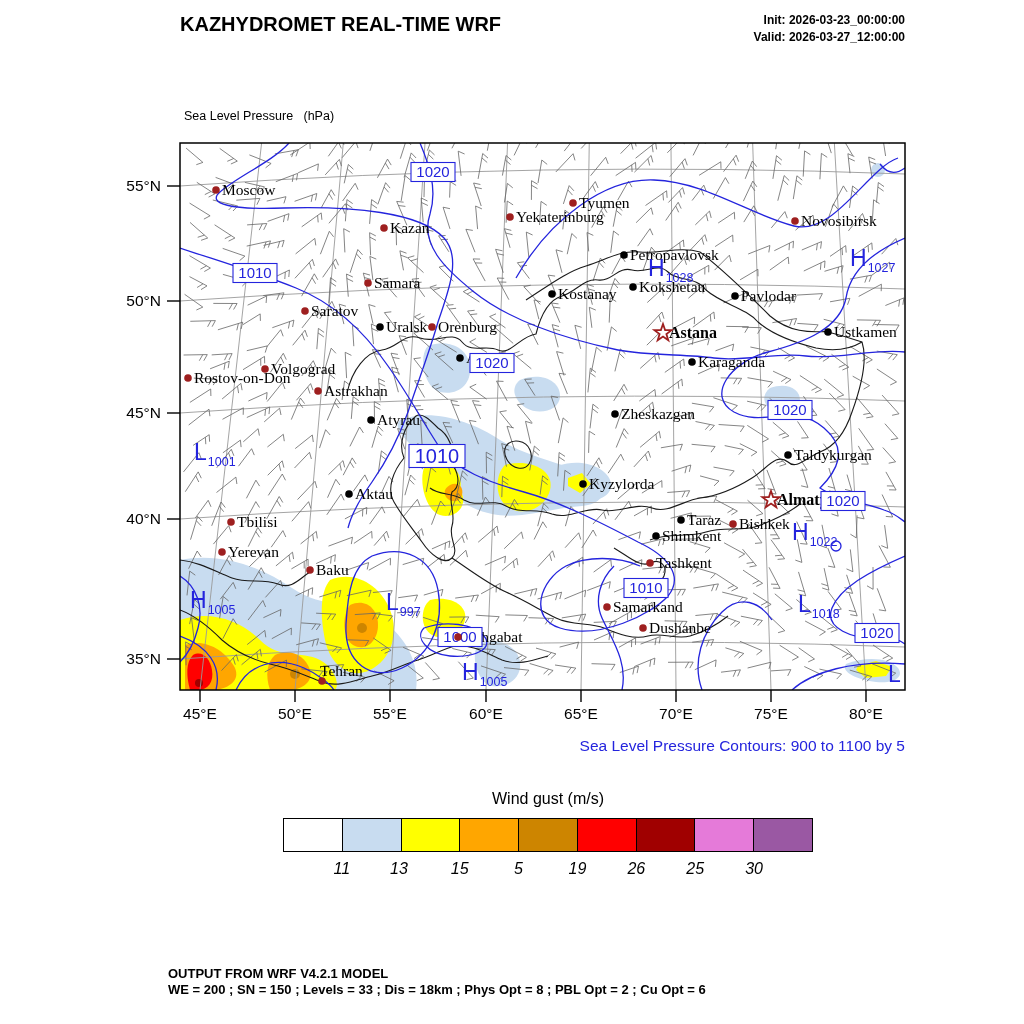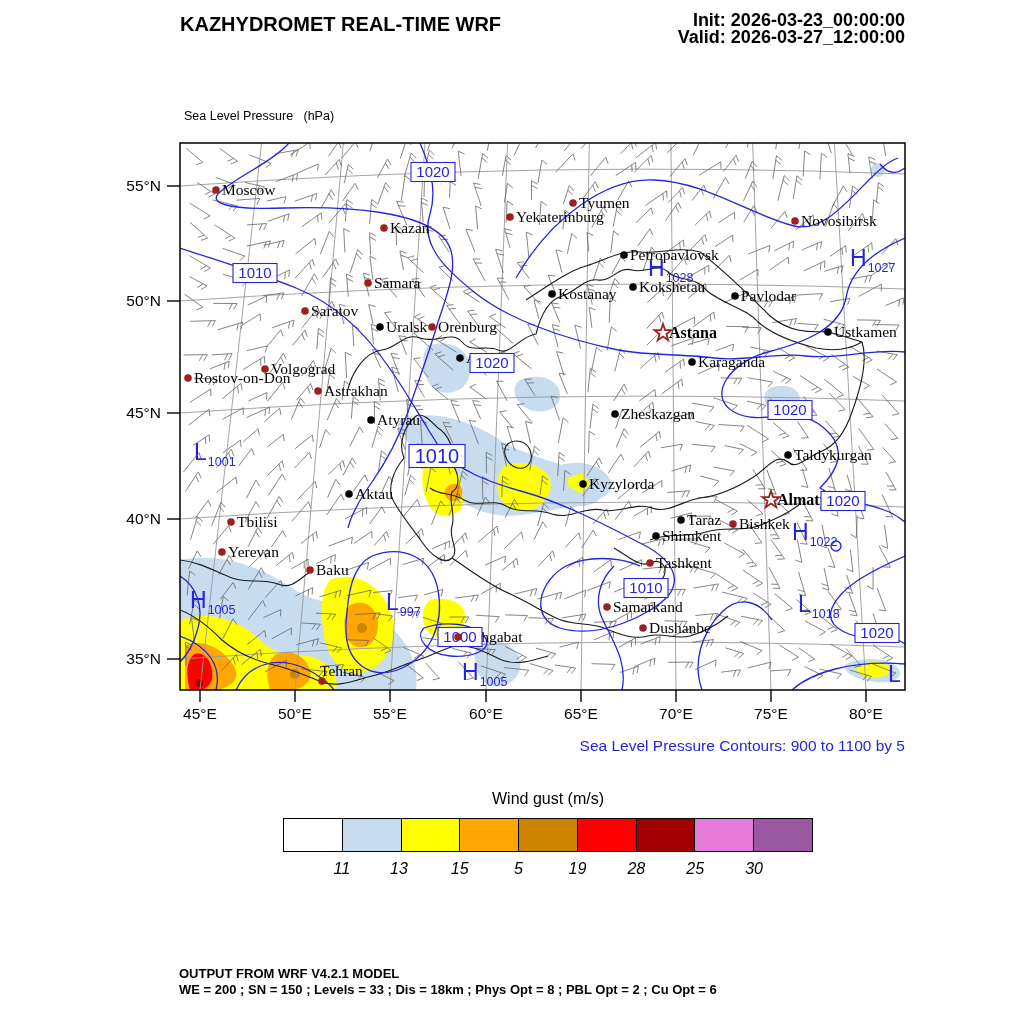--- a/index.html
+++ b/index.html
@@ -1,28 +1,28 @@
 <!DOCTYPE html>
 <html><head>
 <meta charset="utf-8">
 <style>
   html,body{margin:0;padding:0;width:1024px;height:1024px;background:#fff;overflow:hidden;
             font-family:"Liberation Sans",sans-serif;position:relative;}
   .hdr-title{position:absolute;left:180px;top:13px;font-size:20px;font-weight:bold;color:#000000;}
-  .hdr-times{position:absolute;right:119px;top:12px;text-align:right;font-size:18px;font-weight:bold;line-height:17px;color:#000;}
+  .hdr-times{position:absolute;right:119px;top:12px;text-align:right;font-size:12px;font-weight:bold;line-height:17px;color:#000;}
   .legend{position:absolute;left:184px;top:78px;font-size:12.5px;line-height:15.5px;color:#000;white-space:pre;}
   #map-svg{position:absolute;left:0;top:0;}
   .cb-title{position:absolute;left:283px;top:790px;width:530px;text-align:center;font-size:16px;color:#000;}
   #colorbar{position:absolute;left:283px;top:818px;width:530px;height:34px;display:flex;
             border:1px solid #000;box-sizing:border-box;}
   #colorbar .cell{flex:1 1 auto;border-right:1px solid #000;}
   #colorbar .cell:last-child{border-right:none;}
   #cb-labels{position:absolute;left:283px;top:860px;width:530px;height:22px;font-size:16px;color:#000;}
   #cb-labels span{position:absolute;width:34px;text-align:center;font-style:italic;}
-  .footer{position:absolute;left:179px;top:966px;font-size:13px;font-weight:bold;line-height:16px;color:#000;}
+  .footer{position:absolute;left:168px;top:966px;font-size:13px;font-weight:bold;line-height:16px;color:#000;}
   svg text{user-select:none;}
   .city-label{font-family:"Liberation Serif",serif;font-size:15.5px;fill:#000;}
   .city-label.b{font-weight:bold;font-size:16px;}
 </style>
 </head>
 <body>
 
 <div class="hdr-title">KAZHYDROMET REAL-TIME WRF</div>
 <div class="hdr-times">
   <div>Init: 2026-03-23_00:00:00</div>
@@ -894,21 +894,21 @@
     <div class="cell" style="background: rgb(160, 0, 0);"></div>
     <div class="cell" style="background: rgb(229, 122, 217);"></div>
     <div class="cell" style="background: rgb(154, 88, 163);"></div>
   </div>
 <div id="cb-labels">
     <span style="left: 41.8889px;">11</span>
     <span style="left: 99px;">13</span>
     <span style="left: 159.667px;">15</span>
     <span style="left: 218.556px;">5</span>
     <span style="left: 277.444px;">19</span>
-    <span style="left: 336.333px;">28</span>
+    <span style="left: 336.333px;">26</span>
     <span style="left: 395.222px;">25</span>
     <span style="left: 454.111px;">30</span>
   </div>
 
 <div class="footer">
   <div>OUTPUT FROM WRF V4.2.1 MODEL</div>
   <div>WE = 200 ; SN = 150 ; Levels = 33 ; Dis = 18km ; Phys Opt = 8 ; PBL Opt = 2 ; Cu Opt = 6</div>
 </div>
 
 </body></html>

